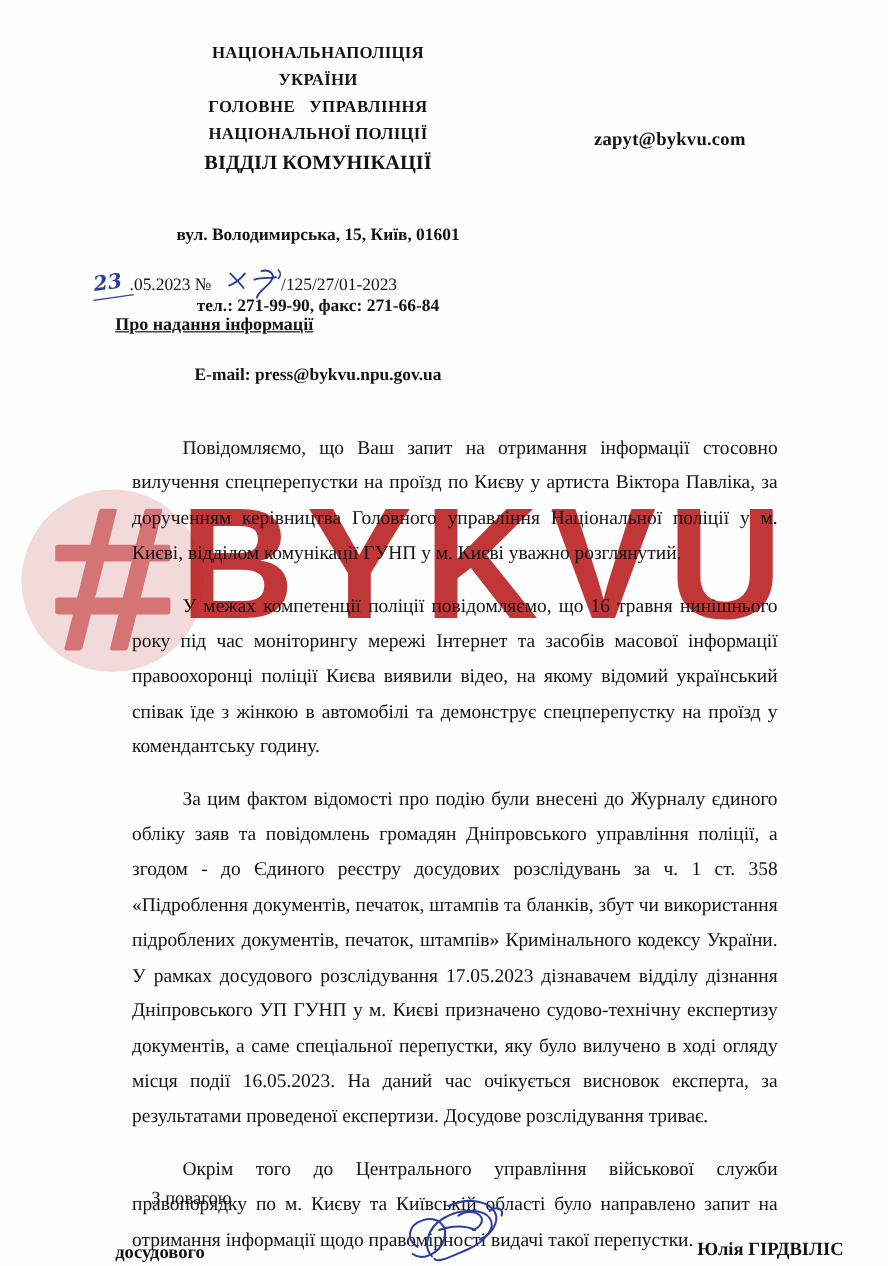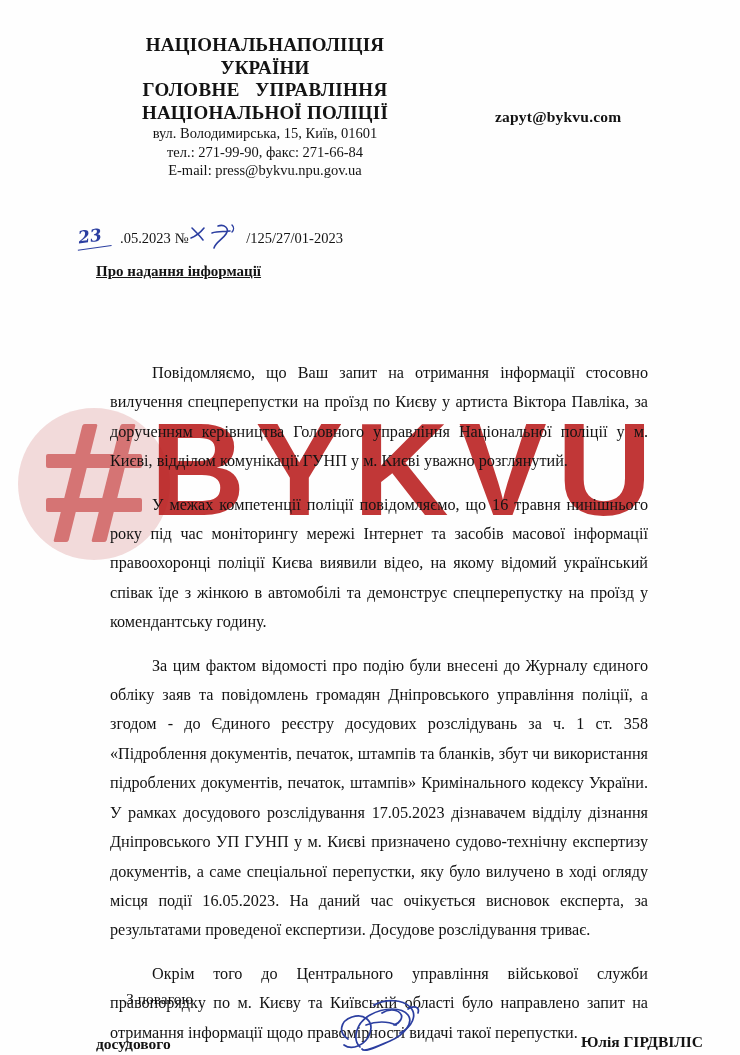--- a/index.html
+++ b/index.html
@@ -87,53 +87,54 @@
   
   .letterhead {
     position: absolute;
     left: 70px;
     top: 34px;
     width: 390px;
     text-align: center;
   }
   .lh-line {
     font-weight: 700;
-    font-size: 19px;
+    font-size: 14px;
     line-height: 22.5px;
     letter-spacing: .2px;
     white-space: pre;
   }
   .lh-line.wide {
     letter-spacing: .4px;
   }
   .lh-sub {
     font-weight: 700;
     font-size: 17px;
     line-height: 22px;
     margin-top: 1px;
   }
   .lh-small {
     font-size: 14.5px;
     line-height: 18.5px;
-    font-weight: 400;
+    font-weight: 700;
+    margin-top: 40px;
   }
 
   .recipient-email {
     position: absolute;
     left: 495px;
     top: 108px;
     font-weight: 700;
     font-size: 15.5px;
     letter-spacing: .2px;
   }
 
   
   .regline {
     position: absolute;
-    left: 120px;
+    left: 108px;
     top: 230px;
     font-size: 14.5px;
     white-space: nowrap;
   }
   .ink-date {
     position: absolute;
     left: 78px;
     top: 226px;
     color: #2b3ea0;
     font-style: italic;
@@ -231,20 +232,21 @@
     <div class="wm-text">BYKVU</div>
   </div>
 
   <div class="content">
 
     <div class="letterhead">
       <div class="lh-line">НАЦІОНАЛЬНАПОЛІЦІЯ</div>
       <div class="lh-line">УКРАЇНИ</div>
       <div class="lh-line wide">ГОЛОВНЕ   УПРАВЛІННЯ</div>
       <div class="lh-line">НАЦІОНАЛЬНОЇ ПОЛІЦІЇ</div>
+      <div class="lh-sub">ВІДДІЛ КОМУНІКАЦІЇ</div>
       <div class="lh-small">вул. Володимирська, 15, Київ, 01601</div>
       <div class="lh-small">тел.: 271-99-90, факс: 271-66-84</div>
       <div class="lh-small">E-mail: press@bykvu.npu.gov.ua</div>
     </div>
 
     <div class="recipient-email">zapyt@bykvu.com</div>
 
     <div class="ink-date">23</div>
     <div class="regline">
       <span>.05.2023 №</span><span style="display:inline-block;width:58px"></span><span>/125/27/01-2023</span>

